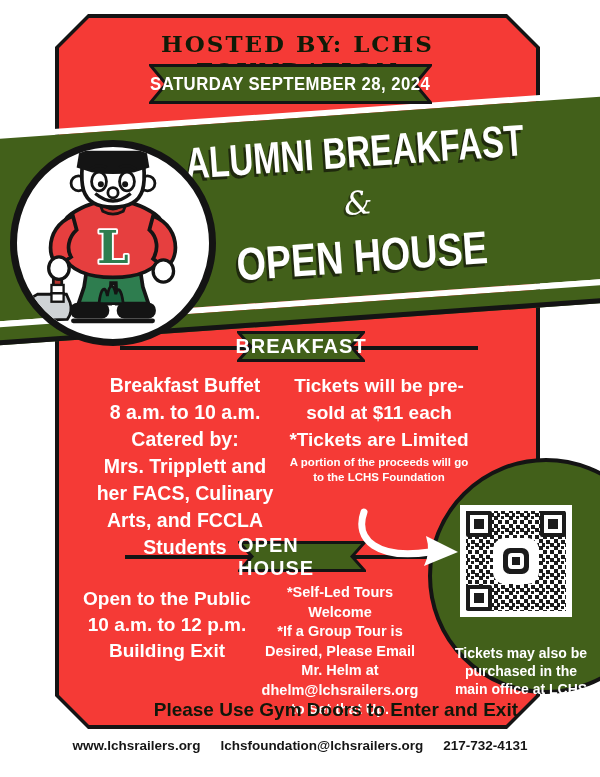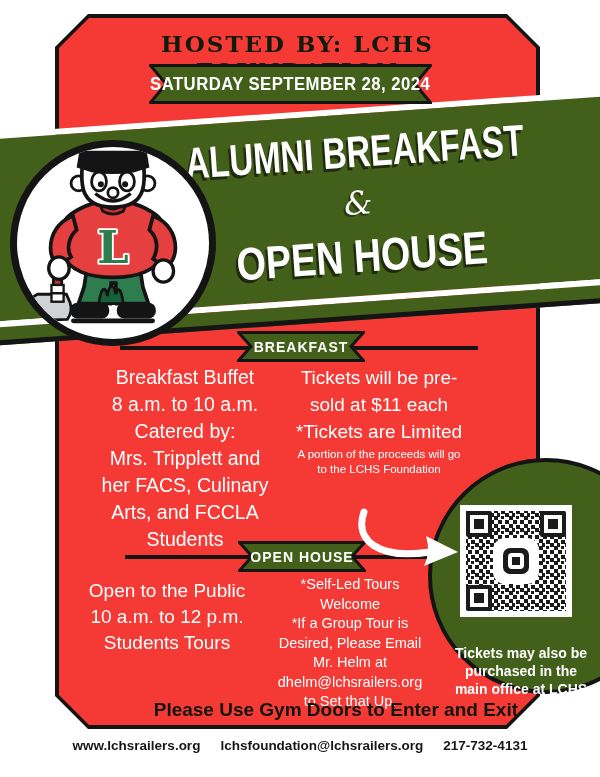--- a/index.html
+++ b/index.html
@@ -16,21 +16,21 @@
   .title{left:55px;top:30px;width:485px;text-align:center;font-family:"DejaVu Serif",serif;
     font-weight:bold;font-size:23px;letter-spacing:2px;color:#101b07;z-index:3;}
 
   
   .ribbon{display:flex;align-items:center;justify-content:center;z-index:4;}
   .ribbon svg{position:absolute;inset:0;width:100%;height:100%;}
   .ribbon span{position:relative;color:#fff;font-weight:bold;}
   .date-ribbon{left:149px;top:64px;width:283px;height:40px;}
   .date-ribbon span{font-size:19px;letter-spacing:.5px;display:inline-block;transform:scaleX(.88);white-space:nowrap;}
   .sec-ribbon{width:128px;height:31px;}
-  .sec-ribbon span{font-size:14px;letter-spacing:1px;}
+  .sec-ribbon span{font-size:20px;letter-spacing:1px;}
 
   .divider{height:3.5px;background:#141414;z-index:3;}
 
   
   .banner-wrap{position:absolute;left:-40px;top:112px;width:680px;transform:rotate(-4deg);z-index:2;}
   .stripe-white{height:6px;background:#fff;}
   .band{height:182px;background:#42601a;display:flex;flex-direction:column;align-items:center;
     justify-content:space-evenly;padding:6px 10px 6px 128px;box-sizing:border-box;}
   .band-gap{height:6px;background:#fff;}
   .band-under{height:13px;background:#42601a;border-bottom:5px solid #141414;}
@@ -39,27 +39,27 @@
   .band-line.l1{font-size:44px;display:inline-block;transform:scaleX(.75);}
   .band-line.l2{font-size:46px;display:inline-block;transform:scaleX(.82);}
   .band-amp{font-family:"DejaVu Serif",serif;font-style:italic;font-size:32px;color:#fff;
     text-shadow:-2px 2px 0 rgba(25,32,12,.6);}
 
   
   .mascot-circle{left:10px;top:140px;width:192px;height:192px;background:#fff;border:7px solid #141414;
     border-radius:50%;z-index:7;overflow:hidden;}
   .mascot-circle svg{width:100%;height:100%;}
 
-  .txt{color:#fff;font-weight:normal;text-align:center;z-index:3;}
+  .txt{color:#fff;font-weight:bold;text-align:center;z-index:3;margin-top:8px;}
   .bk-left{left:70px;top:364px;width:230px;font-size:19.5px;line-height:27px;}
   .bk-big{left:281px;top:364px;width:196px;font-size:19px;line-height:27px;}
   .bk-small{left:283px;top:447px;width:192px;font-size:11.5px;line-height:15px;}
   .purchase{left:290px;top:470px;width:272px;font-size:18px;line-height:25px;z-index:6;}
   .oh-left{left:57px;top:578px;width:220px;font-size:19px;line-height:26px;}
-  .oh-right{left:255px;top:575px;width:190px;font-size:14.5px;line-height:19.5px;}
+  .oh-right{left:245px;top:575px;width:190px;font-size:14.5px;line-height:19.5px;}
 
   .bk-divider{left:120px;top:346px;width:358px;}
   .oh-divider{left:125px;top:555px;width:330px;}
   .bk-ribbon{left:237px;top:331px;}
   .oh-ribbon{left:238px;top:541px;}
 
   
   .qr-circle{left:428px;top:458px;width:236px;height:236px;box-sizing:border-box;background:#42601a;
     border:4px solid #141414;border-radius:50%;z-index:5;}
   .qr-svg{position:absolute;left:28px;top:43px;width:112px;height:112px;}
@@ -226,21 +226,21 @@
   <div class="abs ribbon sec-ribbon oh-ribbon">
     <svg viewBox="0 0 128 31" preserveAspectRatio="none">
       <path d="M1.5,1.5 H126.5 L114,15.5 L126.5,29.5 H1.5 L14,15.5 Z" fill="#42601a" stroke="#141414" stroke-width="3"></path>
     </svg>
     <span>OPEN HOUSE</span>
   </div>
 
   <div class="abs txt oh-left">
     <div>Open to the Public</div>
     <div>10 a.m. to 12 p.m.</div>
-    <div>Students Tours</div>
+    <div>Building Exit</div>
   </div>
   <div class="abs txt oh-right">
     <div>*Self-Led Tours</div>
     <div>Welcome</div>
     <div>*If a Group Tour is</div>
     <div>Desired, Please Email</div>
     <div>Mr. Helm at</div>
     <div>dhelm@lchsrailers.org</div>
     <div>to Set that Up.</div>
   </div>

